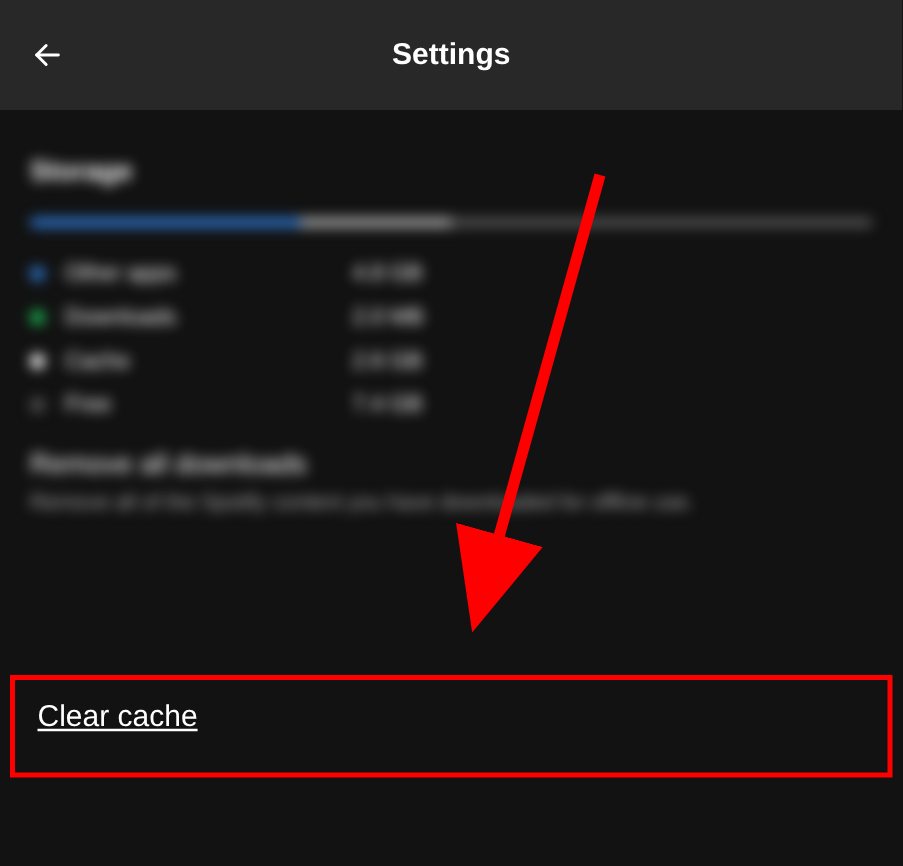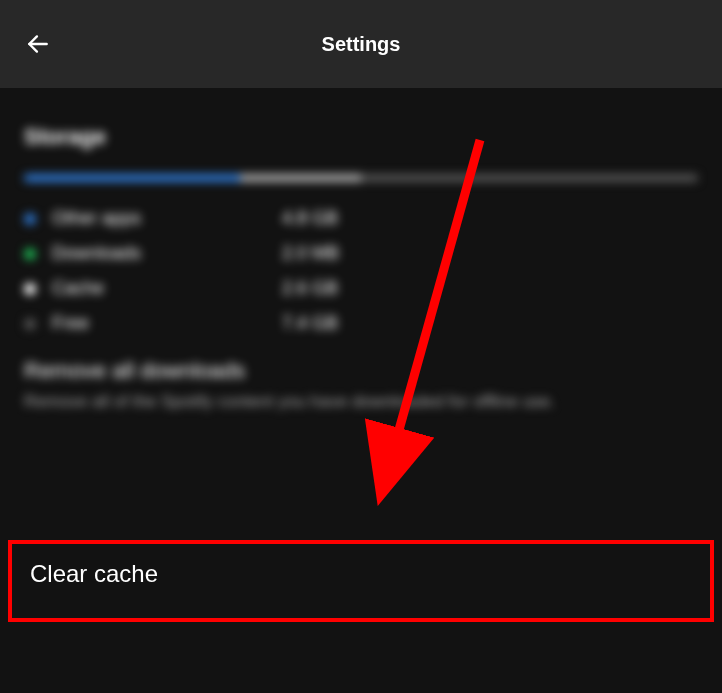--- a/index.html
+++ b/index.html
@@ -28,21 +28,21 @@
     height: 28px;
     display: flex;
     align-items: center;
     justify-content: center;
     cursor: pointer;
   }
   .back-arrow svg { stroke: #fff; }
   .header-title {
     width: 100%;
     text-align: center;
-    font-size: 20px;
+    font-size: 24px;
     font-weight: 700;
   }
   .content { padding: 24px 24px 0 24px; }
   .blurred { filter: blur(5px); }
   .section-title {
     font-size: 22px;
     font-weight: 700;
     color: #fff;
     margin-top: 12px;
     margin-bottom: 24px;
@@ -97,20 +97,21 @@
     top: 540px;
     border: 4px solid #ff0000;
     padding: 16px 18px 22px 18px;
     cursor: pointer;
   }
   .clear-cache-title {
     font-size: 24px;
     color: #fff;
     margin-bottom: 8px;
     font-weight: 400;
+    text-decoration: underline;
   }
   .clear-cache-desc {
     font-size: 18px;
     color: #a7a7a7;
     line-height: 1.4;
   }
   .annotation-arrow {
     position: absolute;
     left: 330px;
     top: 130px;

